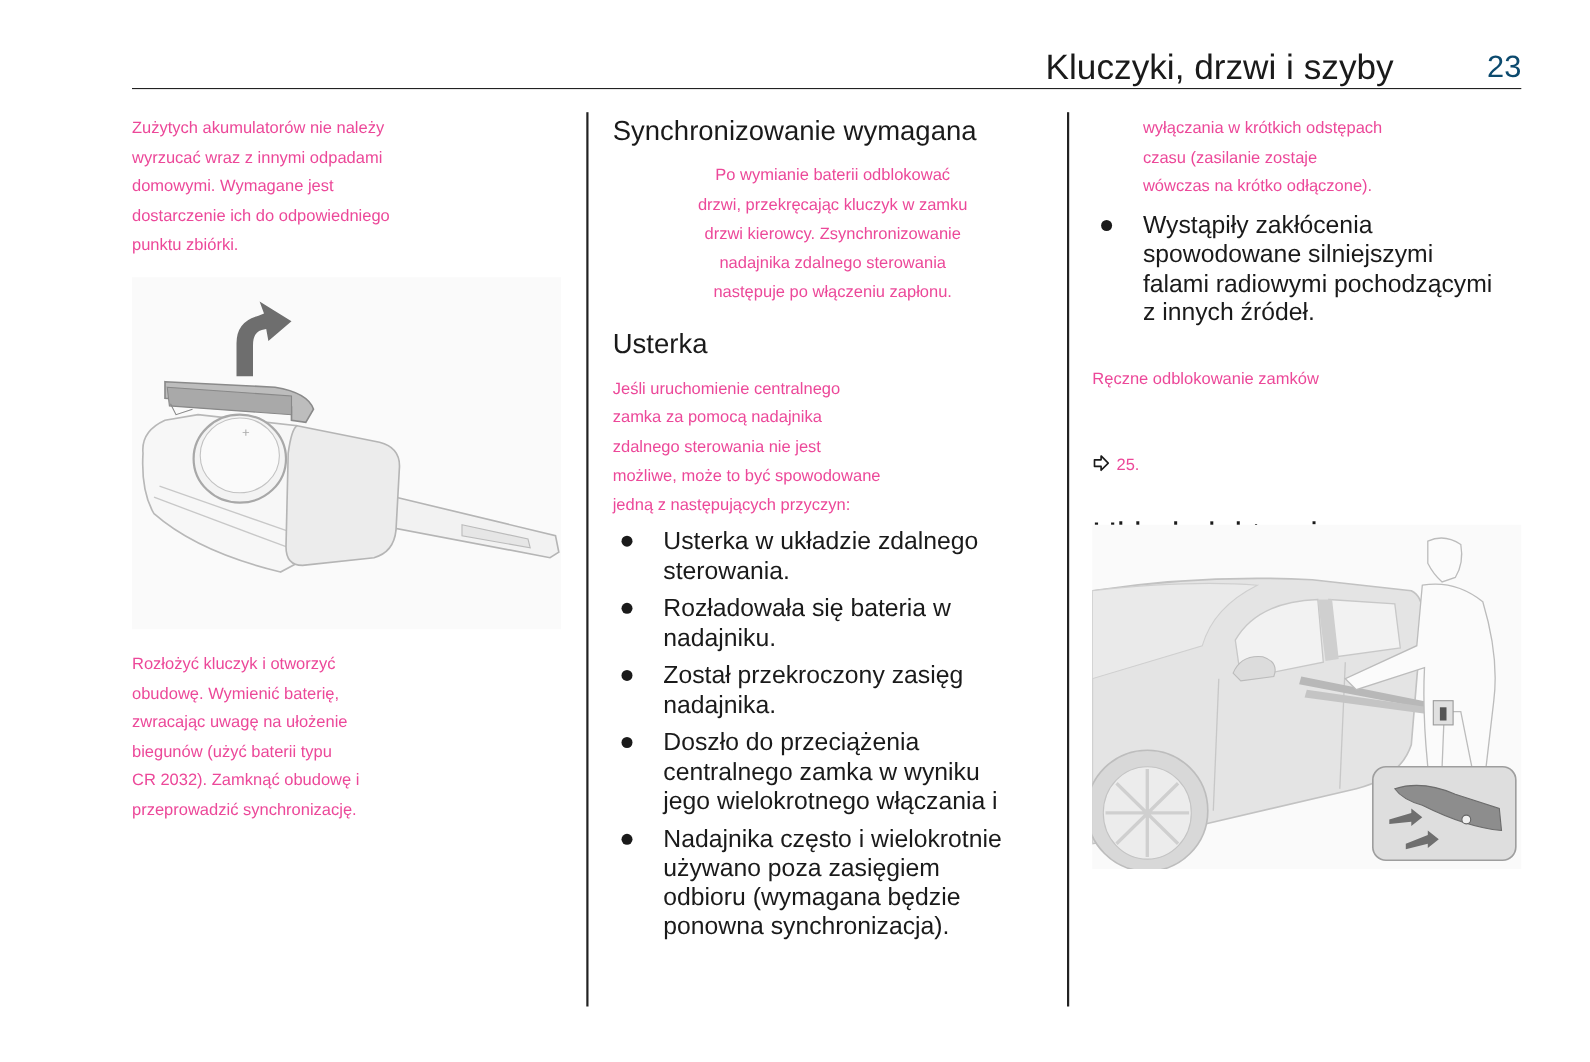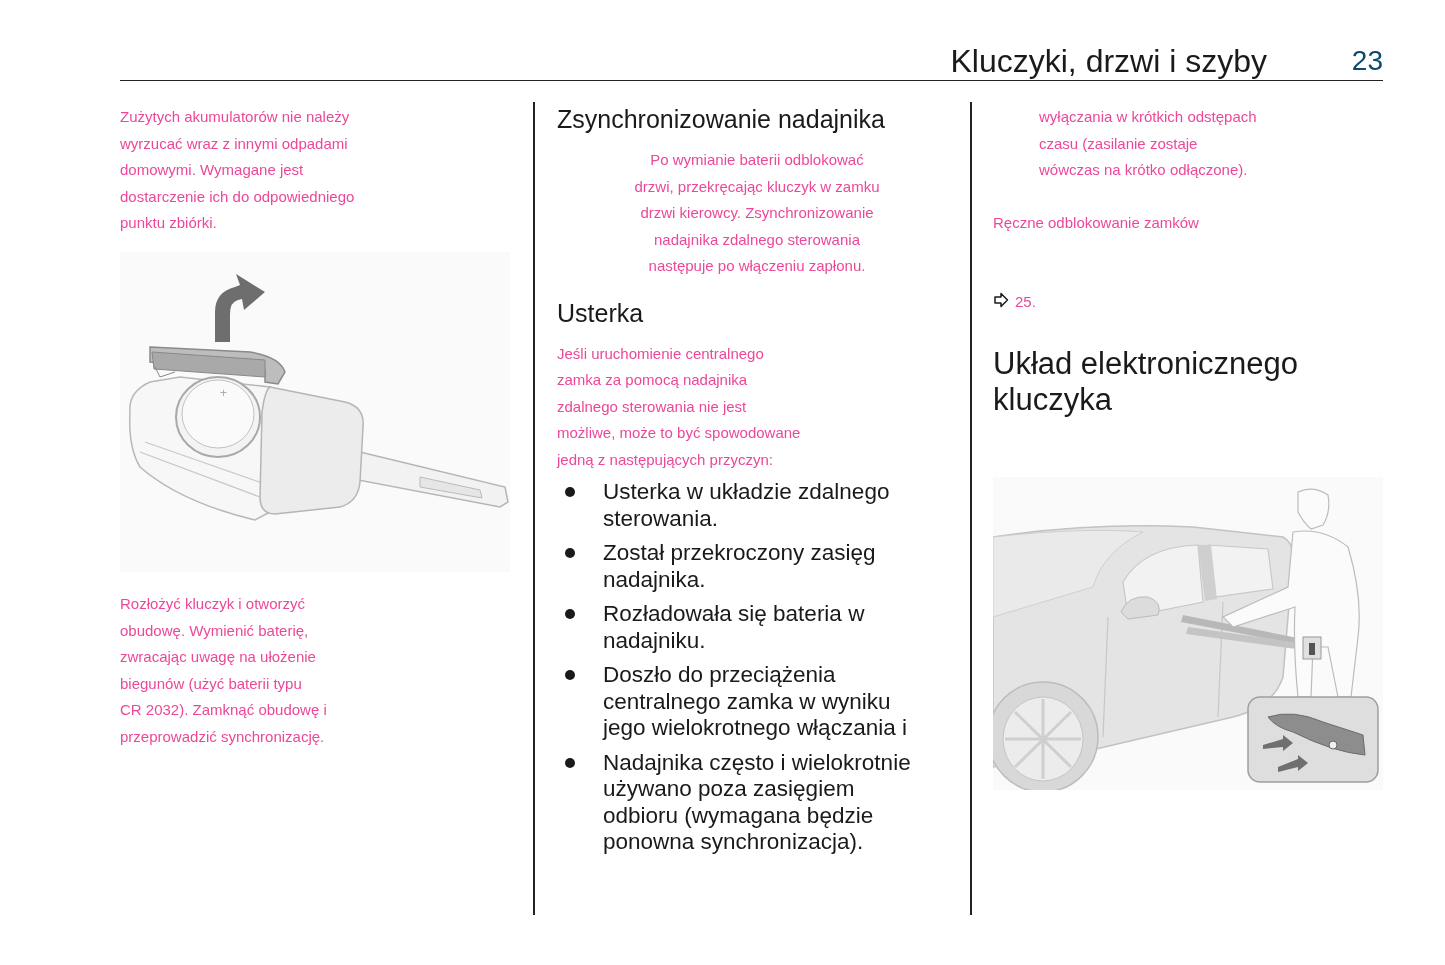--- a/index.html
+++ b/index.html
@@ -154,53 +154,59 @@
 <div class="column col1" style="top:591px;">
   <p class="body">Rozłożyć kluczyk i otworzyć
 obudowę. Wymienić baterię,
 zwracając uwagę na ułożenie
 biegunów (użyć baterii typu
 CR 2032). Zamknąć obudowę i
 przeprowadzić synchronizację.</p>
 </div>
 
 <div class="column col2">
-  <h3 class="subhead">Zsynchronizowanie nadajnika</h3>
+  <h3 class="subhead">Synchronizowanie wymagana</h3>
   <p class="body" style="margin-top:13px;text-align:center;">Po wymianie baterii odblokować
 drzwi, przekręcając kluczyk w zamku
 drzwi kierowcy. Zsynchronizowanie
 nadajnika zdalnego sterowania
 następuje po włączeniu zapłonu.</p>
   <h3 class="subhead" style="margin-top:18px;">Usterka</h3>
   <p class="body" style="margin-top:13px;">Jeśli uruchomienie centralnego
 zamka za pomocą nadajnika
 zdalnego sterowania nie jest
 możliwe, może to być spowodowane
 jedną z następujących przyczyn:</p>
   <ul class="bullets" style="margin-top:6px;">
     <li><span class="bullet"></span><span>Usterka w układzie zdalnego
 sterowania.</span></li>
+    <li><span class="bullet"></span><span>Rozładowała się bateria w
+nadajniku.</span></li>
     <li><span class="bullet"></span><span>Został przekroczony zasięg
 nadajnika.</span></li>
-    <li><span class="bullet"></span><span>Rozładowała się bateria w
-nadajniku.</span></li>
     <li><span class="bullet"></span><span>Doszło do przeciążenia
 centralnego zamka w wyniku
 jego wielokrotnego włączania i</span></li>
     <li><span class="bullet"></span><span>Nadajnika często i wielokrotnie
 używano poza zasięgiem
 odbioru (wymagana będzie
 ponowna synchronizacja).</span></li>
   </ul>
 </div>
 
 <div class="column col3">
   <p class="body" style="padding-left:46px;">wyłączania w krótkich odstępach
 czasu (zasilanie zostaje
 wówczas na krótko odłączone).</p>
+  <ul class="bullets" style="margin-top:8px;">
+    <li><span class="bullet"></span><span>Wystąpiły zakłócenia
+spowodowane silniejszymi
+falami radiowymi pochodzącymi
+z innych źródeł.</span></li>
+  </ul>
   <p class="body" style="margin-top:0px;">
     <span>Ręczne odblokowanie zamków</span><br>
     <span class="ref-arrow">
       <svg width="16" height="16" viewBox="0 0 16 16">
           <path d="M2 5 L8 5 L8 1.5 L14.5 8 L8 14.5 L8 11 L2 11 Z" fill="none" stroke="#1a1a1a" stroke-width="1.5" stroke-linejoin="round"></path>
         </svg>
     </span><span>25.</span>
   </p>
   <h2 class="section" style="margin-top:30px;">Układ elektronicznego
 kluczyka</h2>

